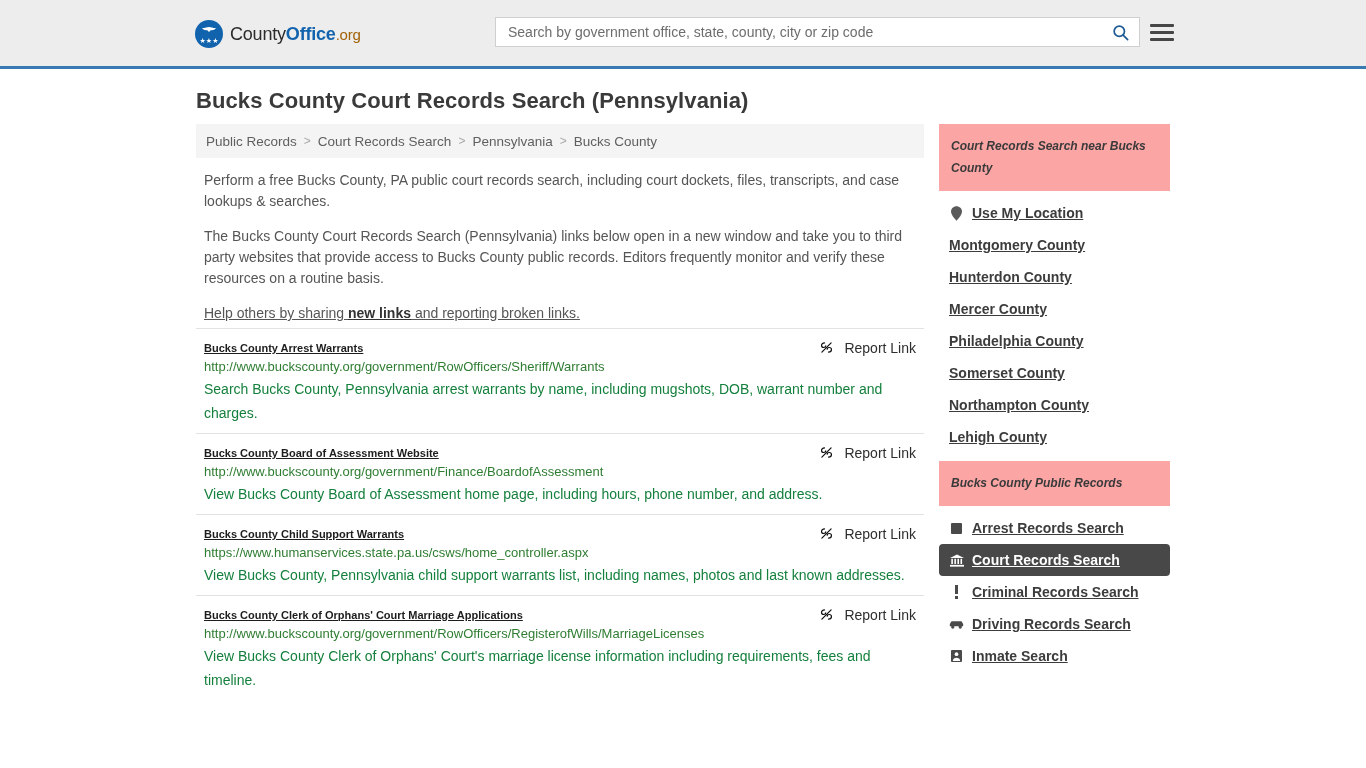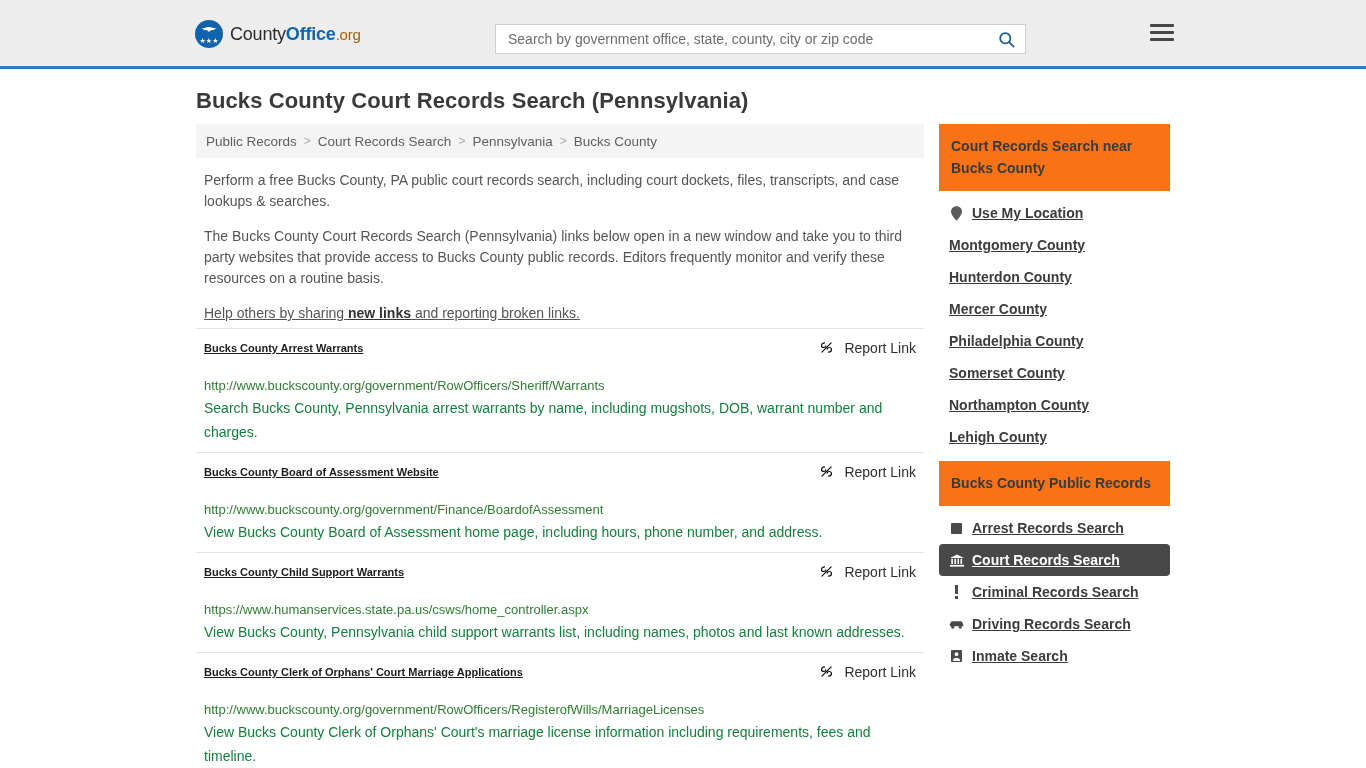--- a/index.html
+++ b/index.html
@@ -60,27 +60,26 @@
     white-space: nowrap;
   }
   .brand-text .t1 { color: #2b2b2b; }
   .brand-text .t2 { color: #1263ad; font-weight: bold; }
   .brand-text .t3 { color: #a16207; font-size: 15px; }
 
   .search-wrap {
     position: absolute;
     left: 495px;
     top: 17px;
-    width: 531px;
+    width: 645px;
     height: 30px;
     display: flex;
     align-items: flex-start;
     background: #fff;
     border: 1px solid #cfcfcf;
-    margin-top: 7px;
   }
   .search-input {
     flex: 1 1 auto;
     height: 28px;
     border: 0;
     outline: none;
     padding: 0 12px;
     font-family: "Liberation Sans", sans-serif;
     font-size: 14px;
     color: #6d6d6d;
@@ -201,43 +200,44 @@
     flex: none;
     margin-top: 1px;
     cursor: pointer;
   }
   .report-link .rl-text {
     font-size: 14px;
     color: #2e2e2e;
   }
   .listing-url {
     display: block;
-    margin-top: 20px;
+    margin-top: 1px;
     font-size: 13px;
     color: #2f7d32;
     text-decoration: none;
     line-height: 16px;
     word-break: break-all;
   }
   .listing-desc {
     margin: 2px 0 0 0;
     font-size: 14px;
     line-height: 24px;
     color: #15803d;
   }
 
   
   .side-box { margin-bottom: 8px; }
   .side-head {
-    background: #f97316;
+    background: #fca5a5;
     padding: 11px 12px 12px 12px;
-    font-size: 14px;
+    font-size: 12px;
     font-weight: bold;
     color: #3a3a3a;
     line-height: 22px;
+    font-style: italic;
   }
   .side-list { padding: 6px 0 0 0; margin: 0; list-style: none; font-weight: bold; }
   .side-list li { margin: 0; }
   .side-item {
     display: flex;
     align-items: center;
     gap: 8px;
     padding: 8px 10px;
     text-decoration: none;
     border-radius: 4px;

